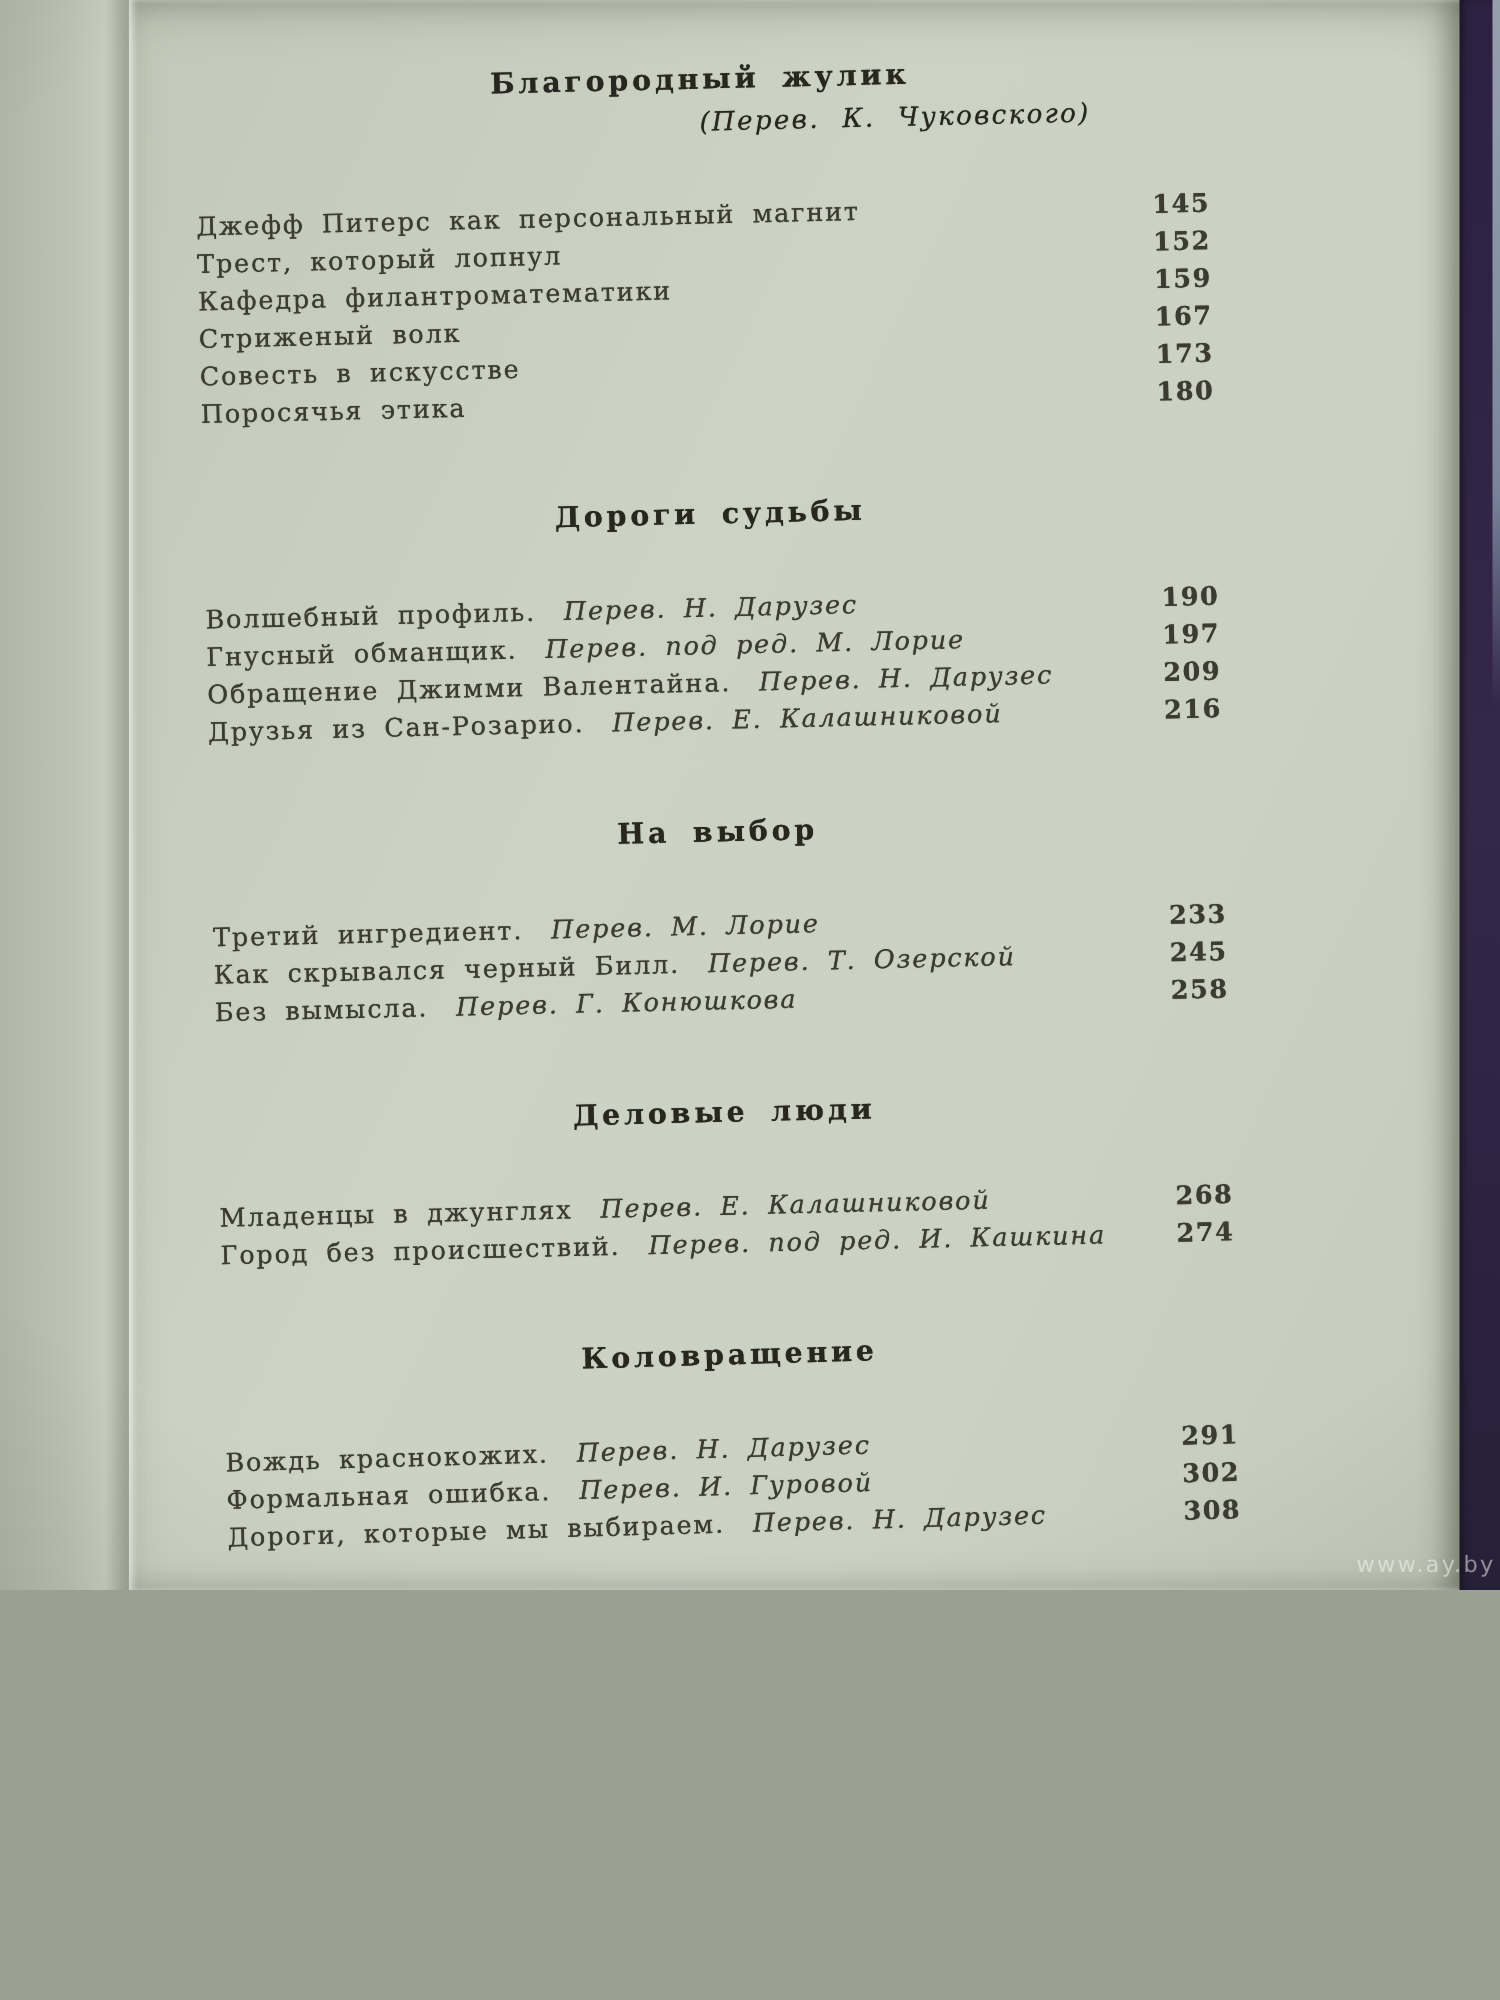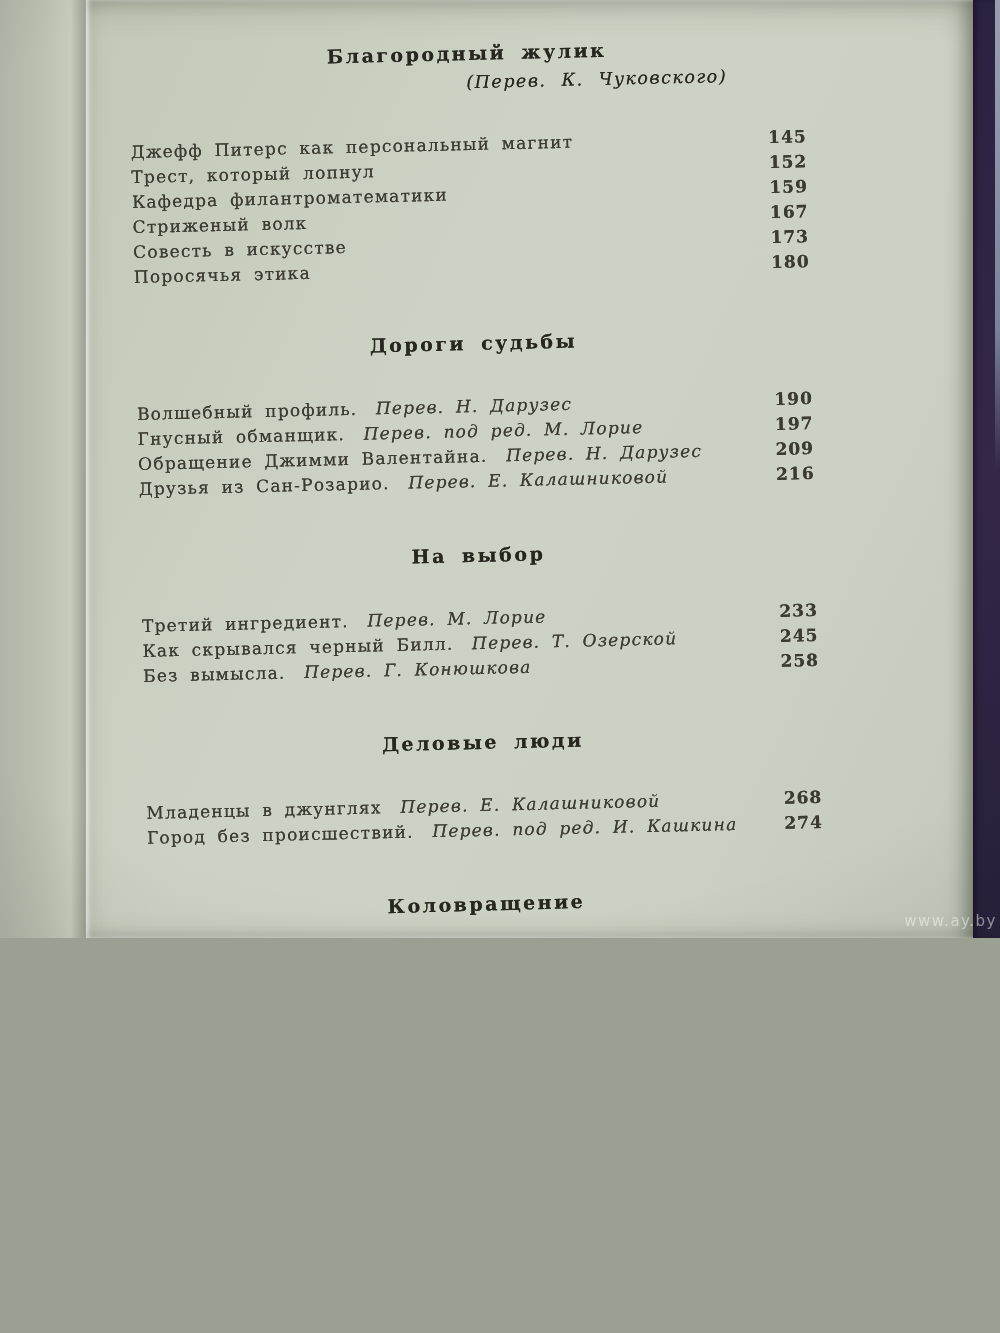--- a/index.html
+++ b/index.html
@@ -1,17 +1,17 @@
 <!DOCTYPE html>
 <html style="--paper: #ccd2c3; --paper-edge: #b7bcad; --binding: #2f2444; --ink: #3b3b32; --ink-dark: #27271f; --watermark: rgba(250,250,245,0.5);"><head>
 <meta charset="utf-8">
 <style>
   html,body { margin:0; padding:0; background:#9aa092; }
   .photo {
-    position:relative; width:1000px; height:938px; overflow:hidden;
+    position:relative; width:1000px; height:1060px; overflow:hidden;
     background:var(--paper-edge,#b7bcad);
     font-family:"DejaVu Serif","Liberation Serif",serif;
   }
   
   .under-page {
     position:absolute; left:0; top:0; width:88px; height:100%;
     background:linear-gradient(90deg,#b0b5a7 0%,#bcc1b2 50%,#c7ccbd 80%,#9fa496 96%,#aab0a1 100%);
   }
   
   .page {

